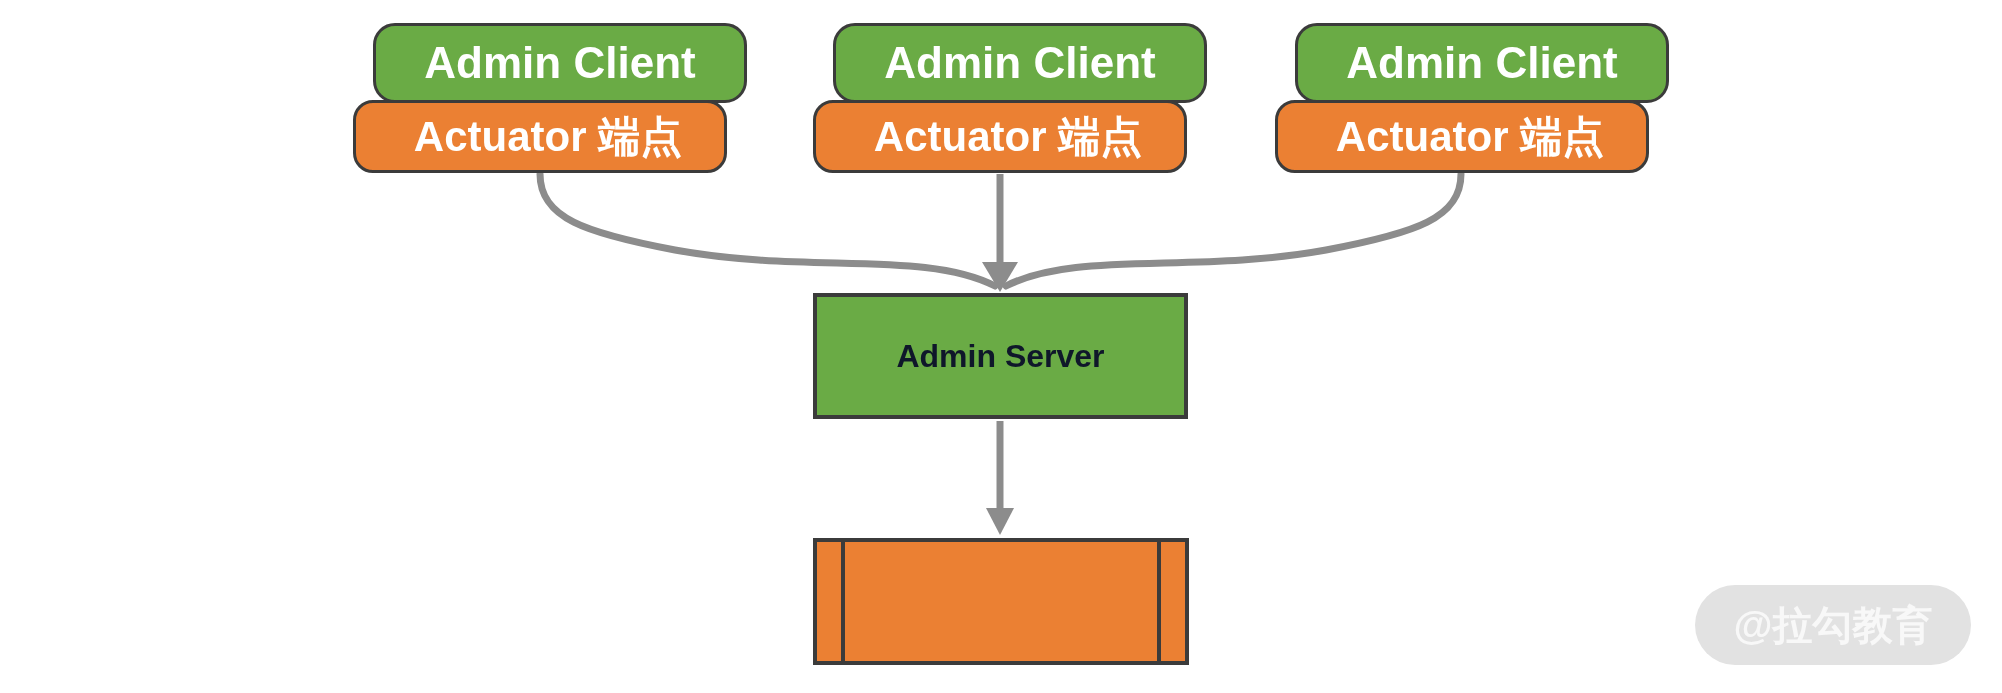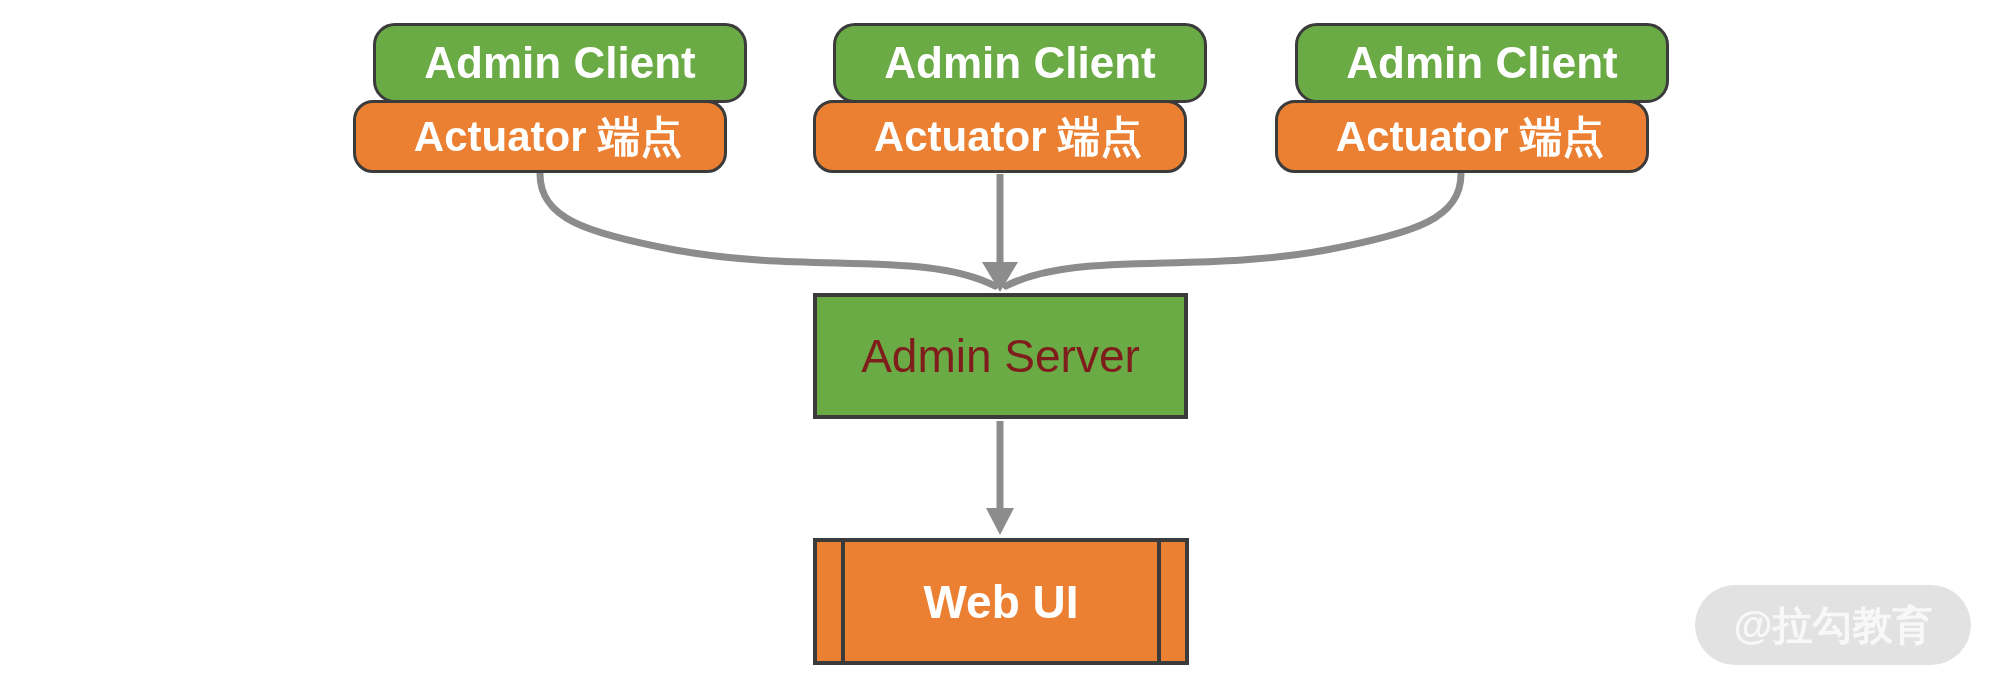--- a/index.html
+++ b/index.html
@@ -41,21 +41,21 @@
   .client .top .label{font-size:44px;font-weight:bold;color:#fff;letter-spacing:0px;}
   .client .bottom .label{font-size:42px;font-weight:bold;color:#fff;margin-left:16px;}
 
   .server{
     position:absolute;left:813px;top:293px;width:375px;height:126px;
     box-sizing:border-box;
     background:var(--green);
     border:4px solid var(--border);
     display:flex;align-items:center;justify-content:center;
   }
-  .server .label{font-size:46px;font-weight:normal;color:#7f1d1d;}
+  .server .label{font-size:32px;font-weight:bold;color:#0f172a;}
 
   .webui{
     position:absolute;left:813px;top:538px;width:376px;height:127px;
     box-sizing:border-box;
     background:var(--orange);
     border:4px solid var(--border);
     display:flex;align-items:center;justify-content:center;
   }
   .webui .label{font-size:46px;font-weight:bold;color:#fff;position:relative;z-index:2;}
   .webui .bar{
@@ -120,20 +120,19 @@
     </div>
   </div>
 
   <div class="server">
     <span class="label">Admin Server</span>
   </div>
 
   <div class="webui">
     <div class="bar left"></div>
     <div class="bar right"></div>
-    <span class="label">Web UI</span>
   </div>
 
   <div class="watermark">
     <span class="label">@拉勾教育</span>
   </div>
 
 </div>
 
 </body></html>

